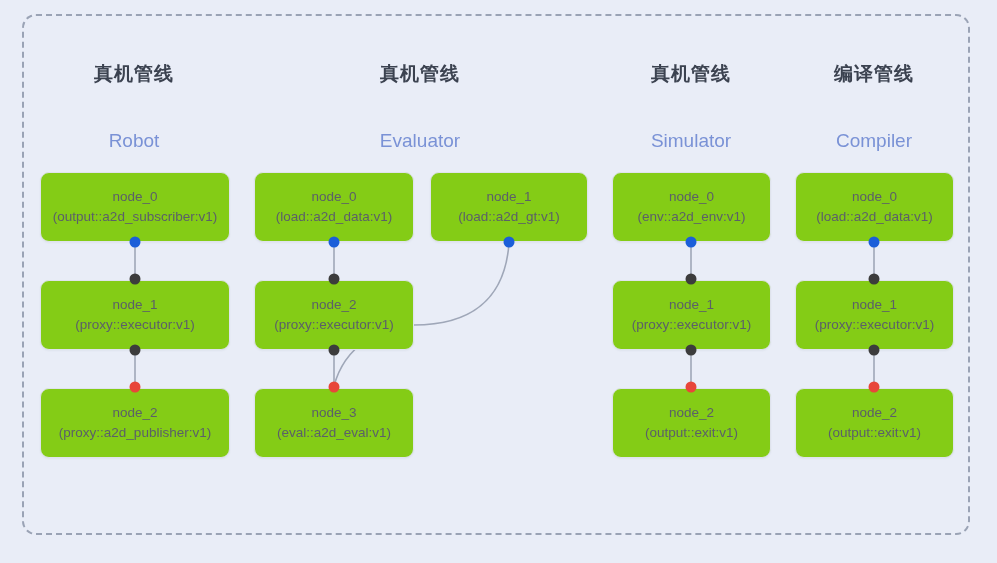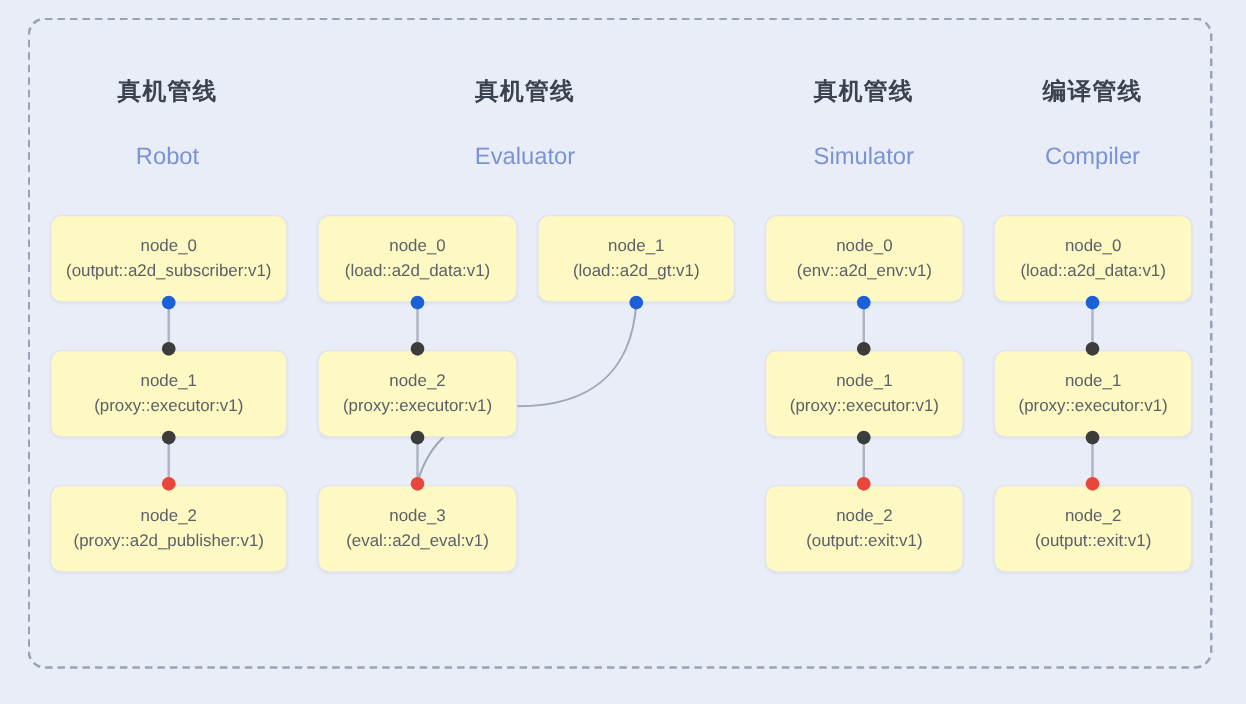--- a/index.html
+++ b/index.html
@@ -40,33 +40,33 @@
   }
   .col-title-cn {
     font-size: 19px;
     font-weight: bold;
     color: #3b4250;
     letter-spacing: 1px;
     line-height: 1;
     white-space: nowrap;
   }
   .col-title-en {
-    margin-top: 33px;
+    margin-top: 48px;
     font-size: 19px;
     font-weight: normal;
     color: #7a92d6;
     line-height: 1;
     white-space: nowrap;
   }
 
   
   .node {
     position: absolute;
     box-sizing: border-box;
-    background: #fef9c3;
+    background: #84cc16;
     border: 1px solid #dfe3ec;
     border-radius: 9px;
     box-shadow: 0 1px 2px rgba(40,50,80,0.05);
     display: flex;
     flex-direction: column;
     align-items: center;
     justify-content: center;
     z-index: 3;
   }
   .node-name {

